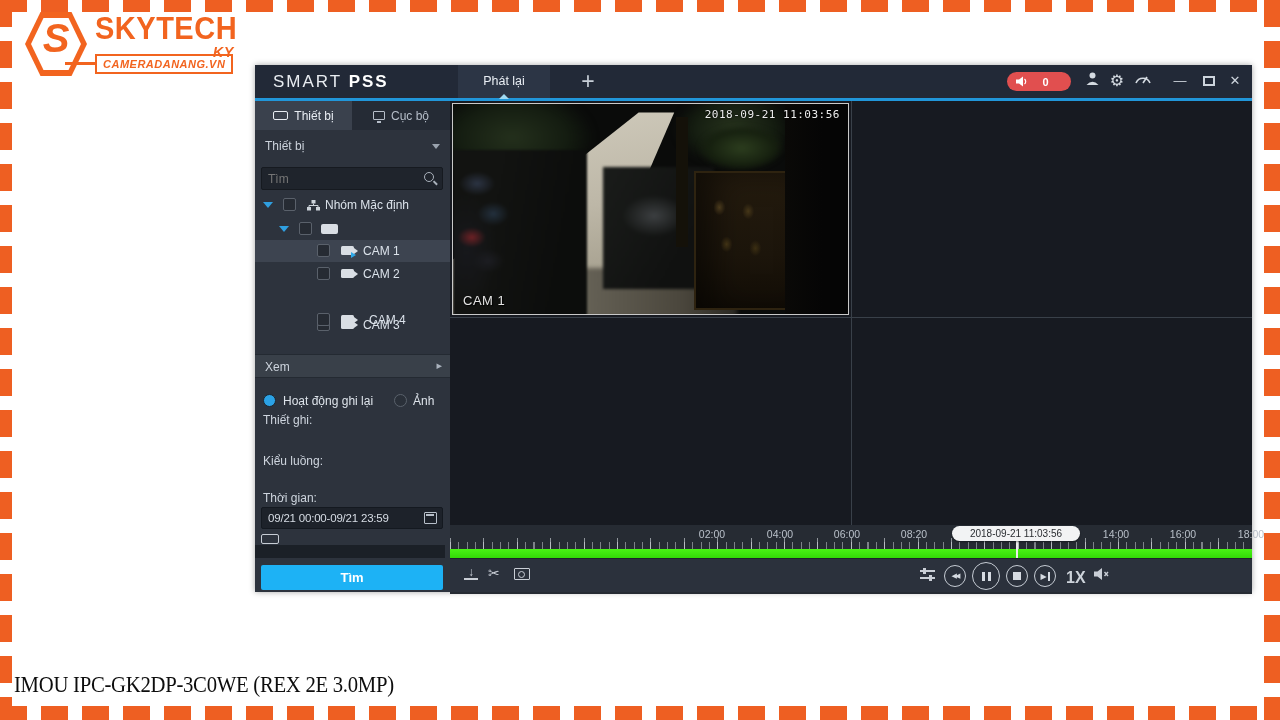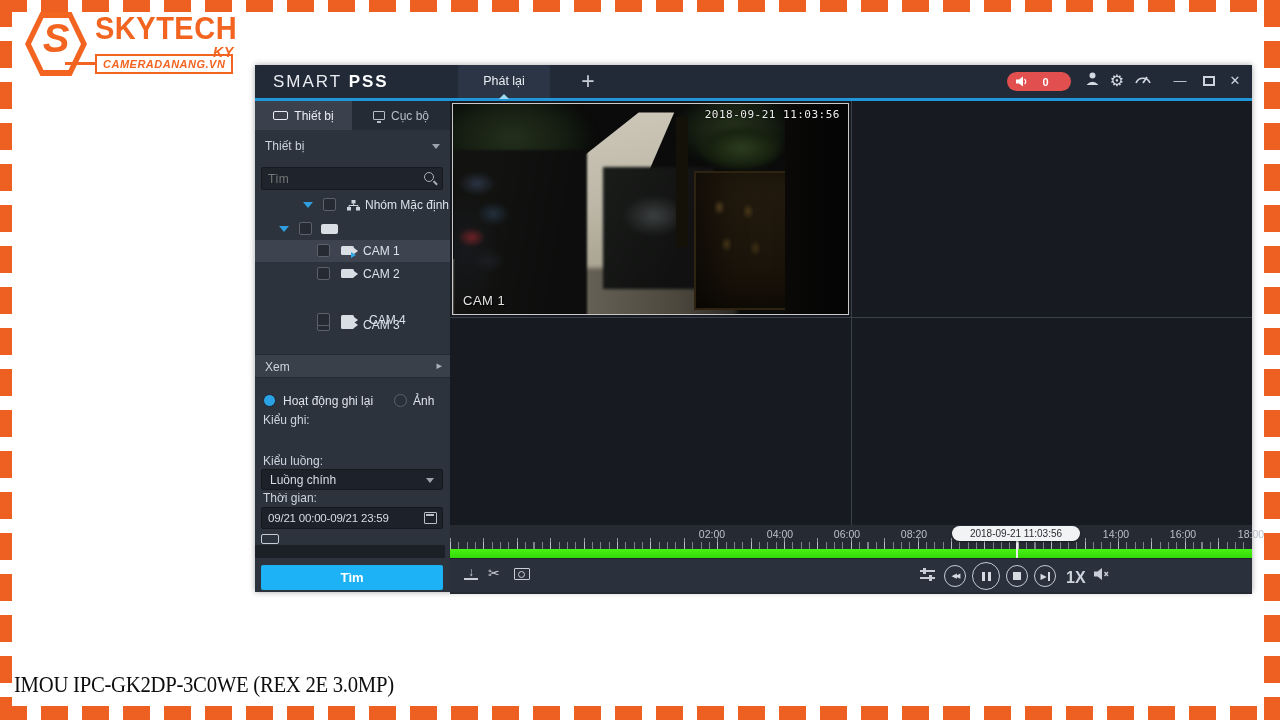--- a/index.html
+++ b/index.html
@@ -304,21 +304,21 @@
       <div class="sb-devsel">
         <span class="lbl">Thiết bị</span>
         <span class="caret" style="right:10px; top:10px;"></span>
       </div>
 
       <div class="sb-search">
         <input placeholder="Tìm" style="">
         <span class="mag"></span>
       </div>
 
-      <div class="trow" style="top:93px;margin-left:40px;">
+      <div class="trow" style="top:93px;">
         <span class="exp" style="left:8px;"></span>
         <span class="cb" style="left:28px;"></span>
         <svg style="position:absolute;left:52px;top:6px;" width="13" height="11" viewBox="0 0 13 11">
           <rect x="4.5" y="0" width="4" height="3.5" fill="#cdd4db"></rect>
           <rect x="0" y="7" width="4" height="3.5" fill="#cdd4db"></rect>
           <rect x="9" y="7" width="4" height="3.5" fill="#cdd4db"></rect>
           <path d="M6.5 3.5 V5.5 M2 7 V5.5 H11 V7" stroke="#cdd4db" stroke-width="1" fill="none"></path>
         </svg>
         <span class="tlabel" style="left:70px;">Nhóm Mặc định</span>
       </div>
@@ -355,27 +355,23 @@
         <span class="xa">▸</span>
       </div>
 
       <div class="radio-row">
         <span class="radio sel" style="left:8px;"></span>
         <span style="position:absolute;left:28px;top:2px;">Hoạt động ghi lại</span>
         <span class="radio unsel" style="left:139px;"></span>
         <span style="position:absolute;left:158px;top:2px;">Ảnh</span>
       </div>
 
-      <div class="sb-label" style="top:312px;">Kiểu ghi:</div>
+      <div class="sb-label" style="top:312px;">Thiết ghi:</div>
 
       <div class="sb-label" style="top:353px;">Kiểu luồng:</div>
-      <div class="sb-select" style="top:368px;">
-        <span class="val">Luồng chính</span>
-        <span class="caret" style="right:8px; top:8px;"></span>
-      </div>
 
       <div class="sb-label" style="top:390px;">Thời gian:</div>
       <div class="date-box">
         <span class="val">09/21 00:00-09/21 23:59</span>
         <span class="cal-ic"></span>
       </div>
 
       <div class="sb-devmini"></div>
       <div class="sb-emptybar"></div>
 

